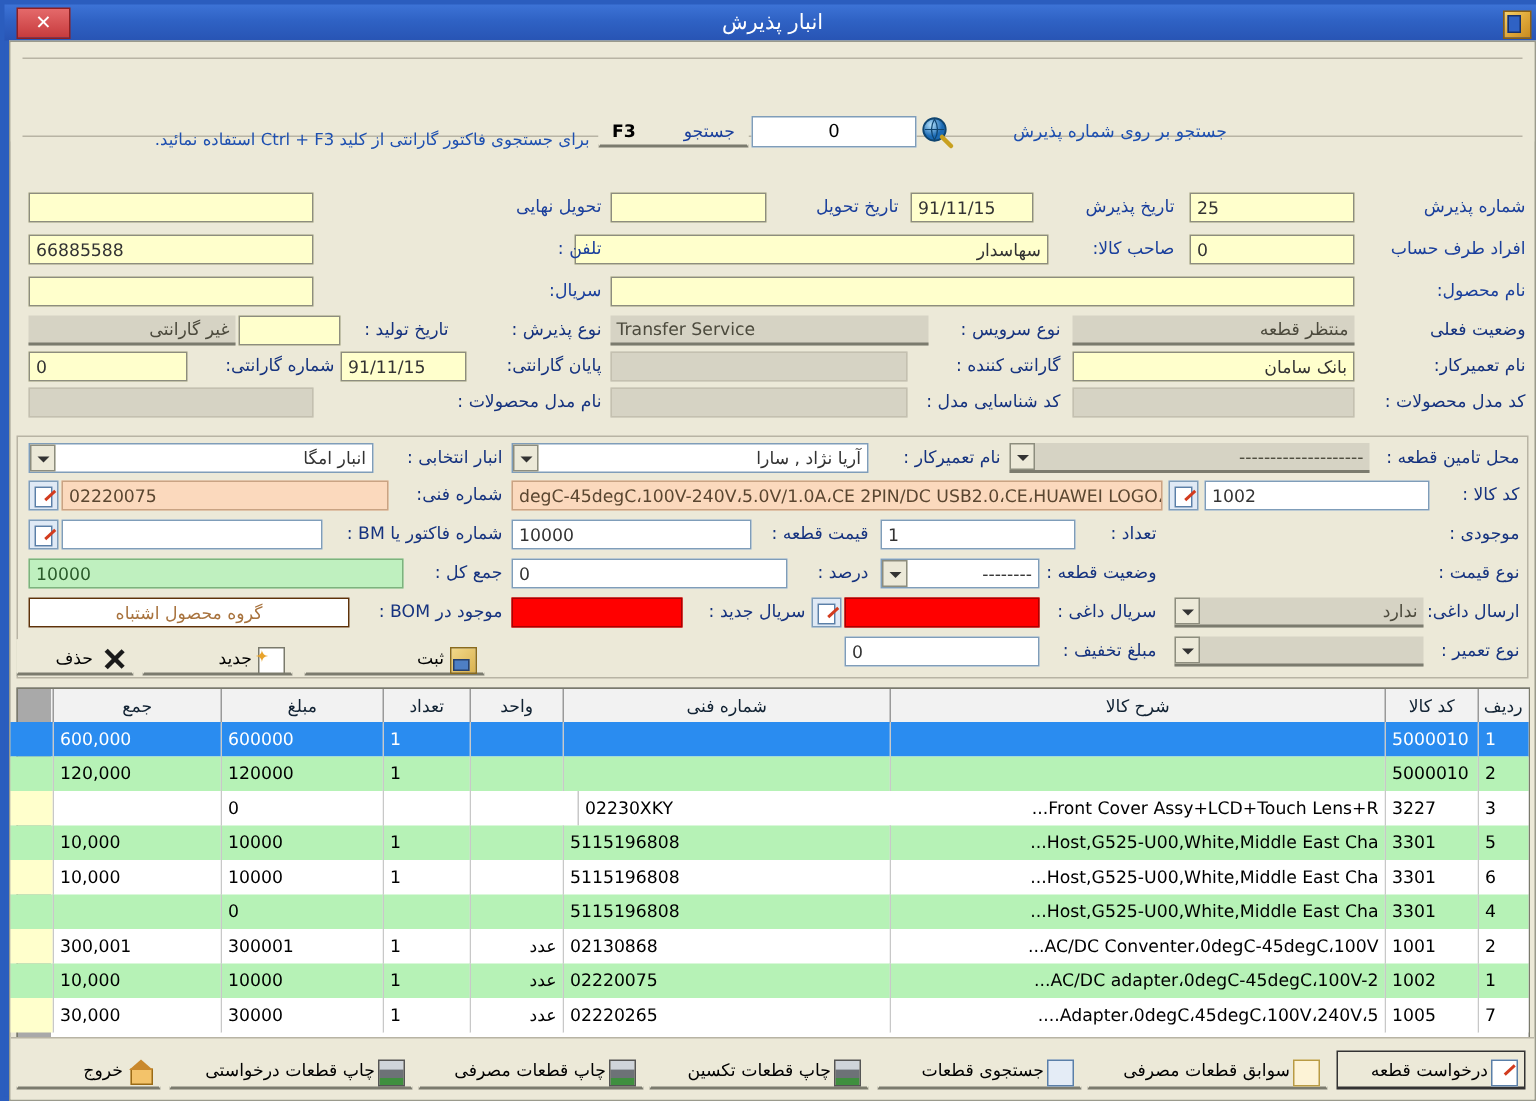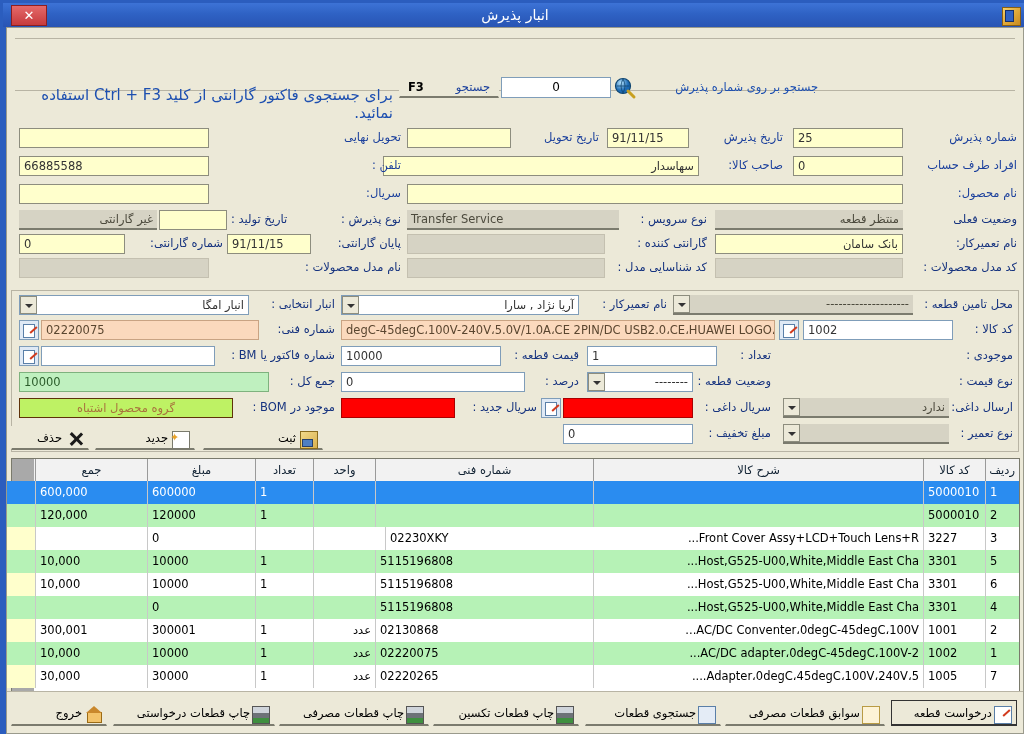--- a/index.html
+++ b/index.html
@@ -77,41 +77,41 @@
   #search-btn{
     position:absolute;right:524px;top:49px;width:100px;height:21px;
     background:#ece9d8;border:1px solid #ece9d8;border-bottom:2px solid #7b7b6e;
     box-sizing:border-box;line-height:19px;cursor:pointer;
     color:#000;font-size:11.5px;
   }
   #search-btn .lbl{position:absolute;right:8px;top:0;}
   #search-btn .key{position:absolute;left:8px;top:0;font-weight:bold;}
   #search-note{
     position:absolute;right:630px;top:58px;width:378px;text-align:right;
-    color:#1d4fb0;font-size:15px;
+    color:#1d4fb0;font-size:11px;
   }
   
   .lbl{
     position:absolute;text-align:right;color:#1a3f9c;font-size:11.5px;
     line-height:19px;white-space:nowrap;
   }
   .lbl.dark{color:#16337f;}
   .fld{
     position:absolute;height:20px;box-sizing:border-box;
     border:1px solid #8d8d7e;background:#ffffcc;
     line-height:18px;font-size:11.5px;color:#333;
     padding:0 4px;white-space:nowrap;overflow:hidden;
   }
   .fld.num{text-align:left;direction:ltr;}
   .fld.ro{background:#d6d3c4;border:1px solid #c4c0b0;color:#6d6a5c;}
   .fld.white{background:#fff;border:1px solid #7f9db9;}
   .fld.peach{background:#fbd9bd;border:1px solid #c9a383;color:#5a4630;}
   .fld.green{background:#bff0bf;border:1px solid #7eb27e;color:#2b5c2b;}
   .fld.red{background:#ff0000;border:1px solid #aa0000;}
-  .fld.brown{background:#bef264;border:1px solid #5e3209;color:#a8733e;}
+  .fld.brown{background:#ffffff;border:1px solid #5e3209;color:#a8733e;}
   .fld.flatlbl{
     background:#d6d3c4;border:none;border-bottom:2px solid #7b7b6e;
     color:#4c4a3d;
   }
   .fld.rtltxt{text-align:right;direction:rtl;}
   .fld.ltrtxt{text-align:left;direction:ltr;}
   .combo{
     position:absolute;height:20px;box-sizing:border-box;
     background:#fff;border:1px solid #7f9db9;
   }
@@ -279,21 +279,21 @@
     <div class="fld rtltxt" style="right:120px;top:156px;width:496px;"></div>
     <div class="lbl" style="right:622px;top:156px;width:60px;">سریال:</div>
     <div class="fld rtltxt" style="right:814px;top:156px;width:190px;"></div>
 
     <div class="lbl dark" style="right:6px;top:182px;width:110px;">وضعیت فعلی</div>
     <div class="fld flatlbl rtltxt" style="right:120px;top:182px;width:188px;">منتظر قطعه</div>
     <div class="lbl dark" style="right:316px;top:182px;width:86px;">نوع سرویس :</div>
     <div class="fld flatlbl ltrtxt" style="right:404px;top:182px;width:212px;">Transfer Service</div>
     <div class="lbl dark" style="right:622px;top:182px;width:86px;">نوع پذیرش :</div>
 
-    <div class="lbl dark" style="right:712px;top:182px;width:80px;text-align:left;">تاریخ تولید :</div>
+    <div class="lbl dark" style="right:712px;top:182px;width:80px;text-align:center;">تاریخ تولید :</div>
     <div class="fld num" style="right:796px;top:182px;width:68px;"></div>
     <div class="fld flatlbl rtltxt" style="right:866px;top:182px;width:138px;">غیر گارانتی</div>
 
     <div class="lbl dark" style="right:6px;top:206px;width:110px;">نام تعمیرکار:</div>
     <div class="fld rtltxt" style="right:120px;top:206px;width:188px;">بانک سامان</div>
     <div class="lbl dark" style="right:316px;top:206px;width:98px;">گارانتی کننده :</div>
     <div class="fld ro rtltxt" style="right:418px;top:206px;width:198px;"></div>
     <div class="lbl dark" style="right:622px;top:206px;width:88px;">پایان گارانتی:</div>
     <div class="fld num" style="right:712px;top:206px;width:84px;">91/11/15</div>
     <div class="lbl dark" style="right:800px;top:206px;width:96px;">شماره گارانتی:</div>

